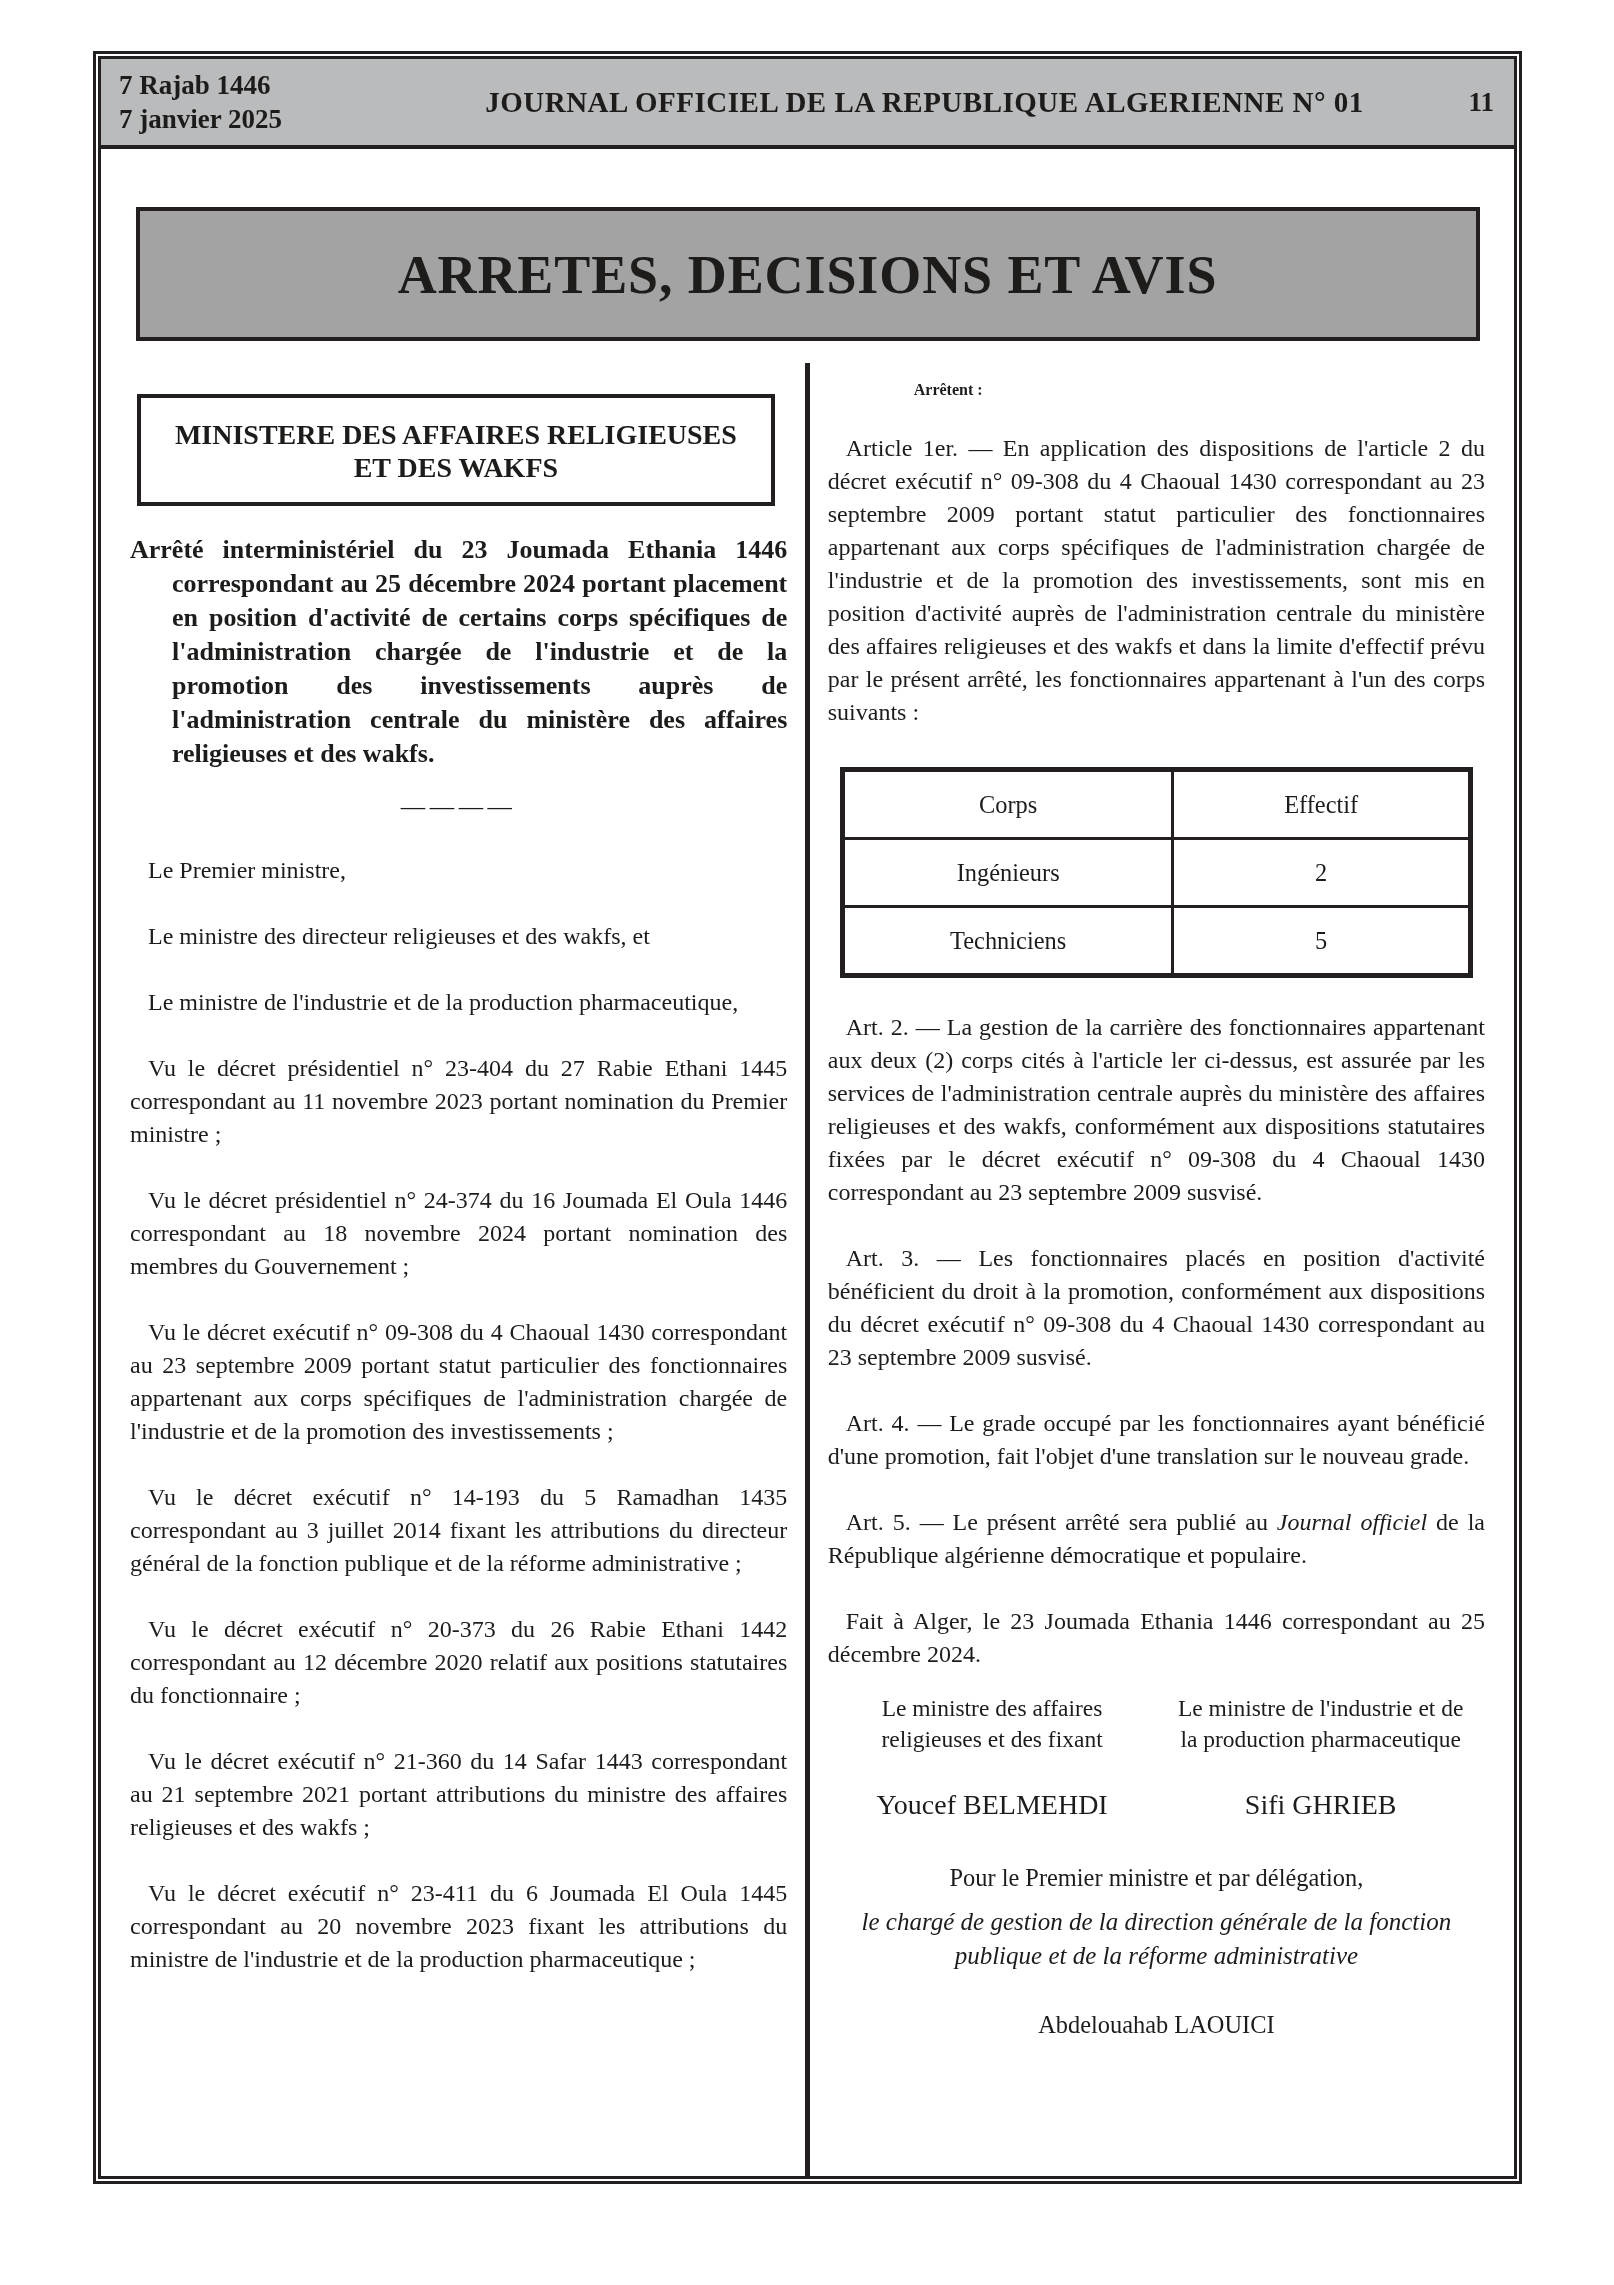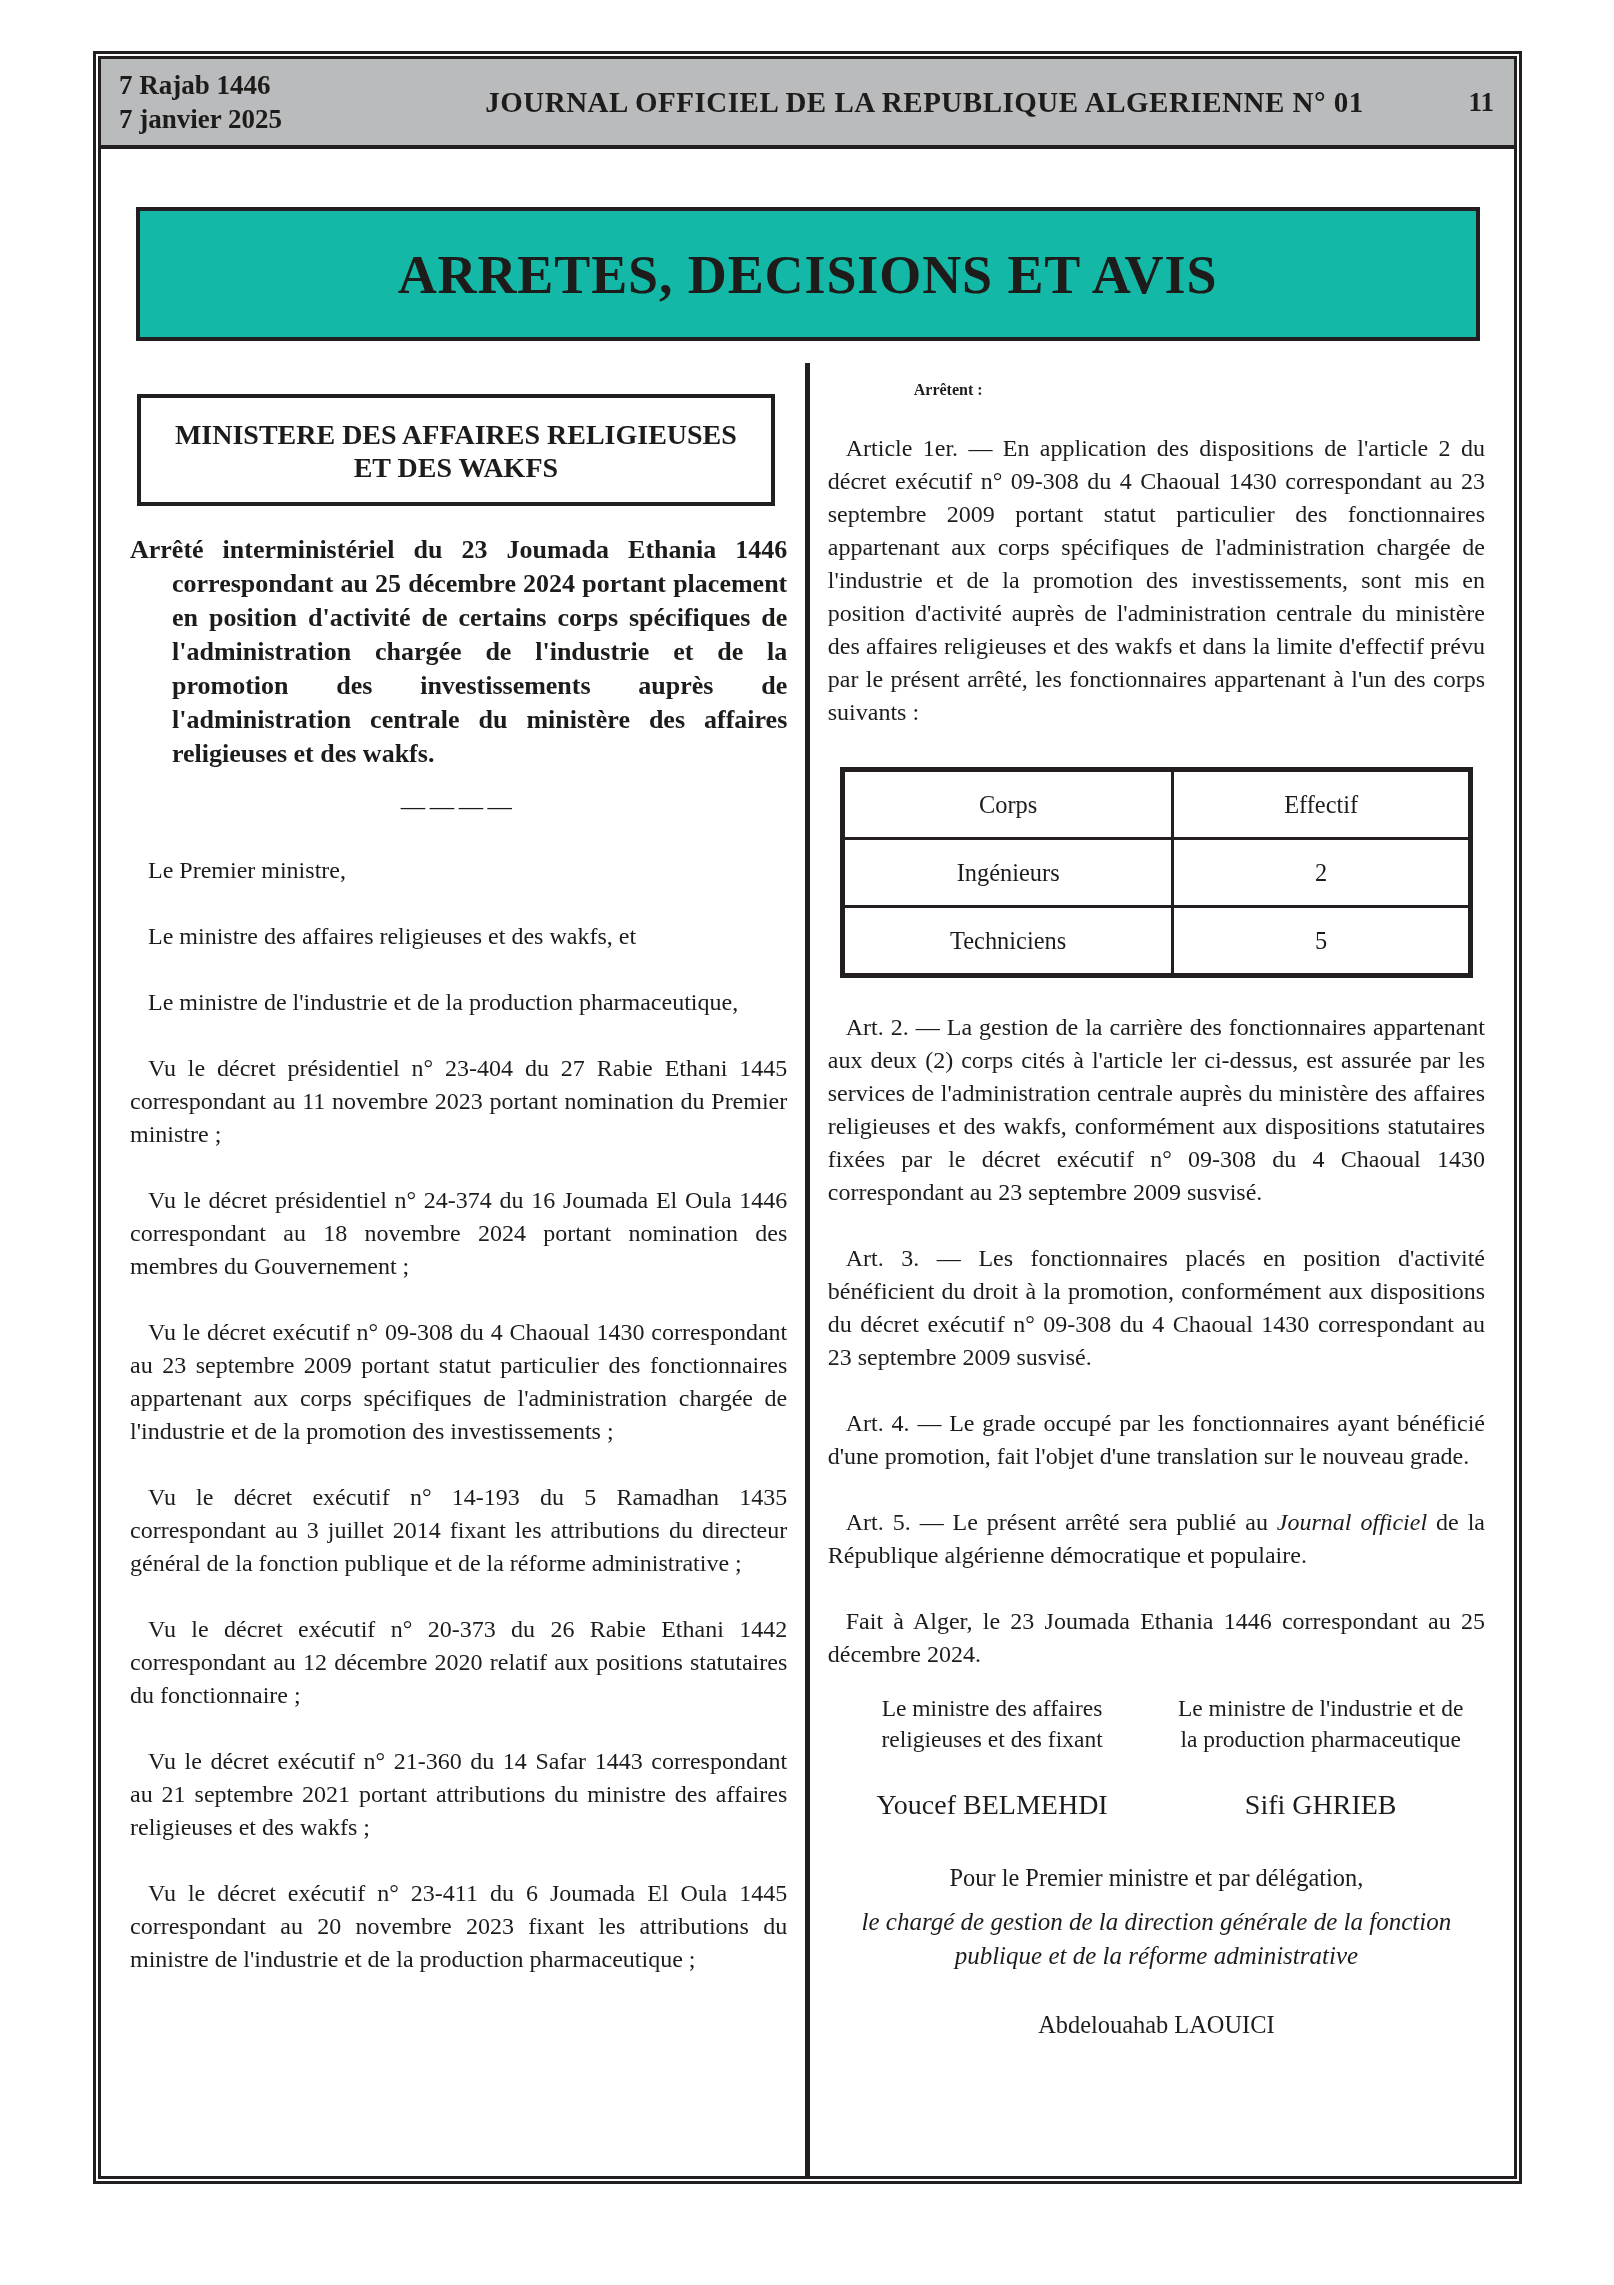--- a/index.html
+++ b/index.html
@@ -20,21 +20,21 @@
     background:#b9bbbd;border-bottom:4.5px solid #231f20;
     display:flex;align-items:center;
     padding:9px 20px 9px 18px;min-height:80px;box-sizing:border-box;
   }
   .masthead .dates{width:299px;font-weight:bold;font-size:27px;line-height:34px;}
   .masthead .jtitle{flex:1;text-align:center;font-weight:bold;font-size:29px;letter-spacing:0.5px;}
   .masthead .pageno{width:63px;text-align:right;font-weight:bold;font-size:27px;}
   
   .banner{
     margin:58px auto 0;width:1344px;box-sizing:border-box;
-    background:#14b8a6;border:4.5px solid #231f20;
+    background:#a3a3a3;border:4.5px solid #231f20;
     text-align:center;font-weight:bold;font-size:54px;letter-spacing:0.9px;
     padding:33px 0 31px;
   }
   
   .columns{display:flex;flex:1;margin-top:22px;padding:0 11px;min-height:0;}
   .col{flex:1;padding:0 18px;box-sizing:border-box;min-width:0;}
   .vdivider{width:4.5px;background:#231f20;}
   
   .body-p{
     font-size:24px;line-height:33px;text-align:justify;
@@ -93,21 +93,21 @@
     <div class="banner">ARRETES, DECISIONS ET AVIS</div>
 
     <div class="columns">
 
       <div class="col">
         <div class="ministry-box preline">MINISTERE DES AFFAIRES RELIGIEUSES
 ET DES WAKFS</div>
         <p class="decree-title">Arrêté interministériel du 23 Joumada Ethania 1446 correspondant au 25 décembre 2024 portant placement en position d'activité de certains corps spécifiques de l'administration chargée de l'industrie et de la promotion des investissements auprès de l'administration centrale du ministère des affaires religieuses et des wakfs.</p>
         <div class="dash-sep">————</div>
         <p class="body-p">Le Premier ministre,</p>
-        <p class="body-p">Le ministre des affaires religieuses et des wakfs, et</p>
+        <p class="body-p">Le ministre des directeur religieuses et des wakfs, et</p>
         <p class="body-p">Le ministre de l'industrie et de la production pharmaceutique,</p>
         <p class="body-p">Vu le décret présidentiel n° 23-404 du 27 Rabie Ethani 1445 correspondant au 11 novembre 2023 portant nomination du Premier ministre ;</p>
         <p class="body-p">Vu le décret présidentiel n° 24-374 du 16 Joumada El Oula 1446 correspondant au 18 novembre 2024 portant nomination des membres du Gouvernement ;</p>
         <p class="body-p">Vu le décret exécutif n° 09-308 du 4 Chaoual 1430 correspondant au 23 septembre 2009 portant statut particulier des fonctionnaires appartenant aux corps spécifiques de l'administration chargée de l'industrie et de la promotion des investissements ;</p>
         <p class="body-p">Vu le décret exécutif n° 14-193 du 5 Ramadhan 1435 correspondant au 3 juillet 2014 fixant les attributions du directeur général de la fonction publique et de la réforme administrative ;</p>
         <p class="body-p">Vu le décret exécutif n° 20-373 du 26 Rabie Ethani 1442 correspondant au 12 décembre 2020 relatif aux positions statutaires du fonctionnaire ;</p>
         <p class="body-p">Vu le décret exécutif n° 21-360 du 14 Safar 1443 correspondant au 21 septembre 2021 portant attributions du ministre des affaires religieuses et des wakfs ;</p>
         <p class="body-p">Vu le décret exécutif n° 23-411 du 6 Joumada El Oula 1445 correspondant au 20 novembre 2023 fixant les attributions du ministre de l'industrie et de la production pharmaceutique ;</p>
       </div>
 

